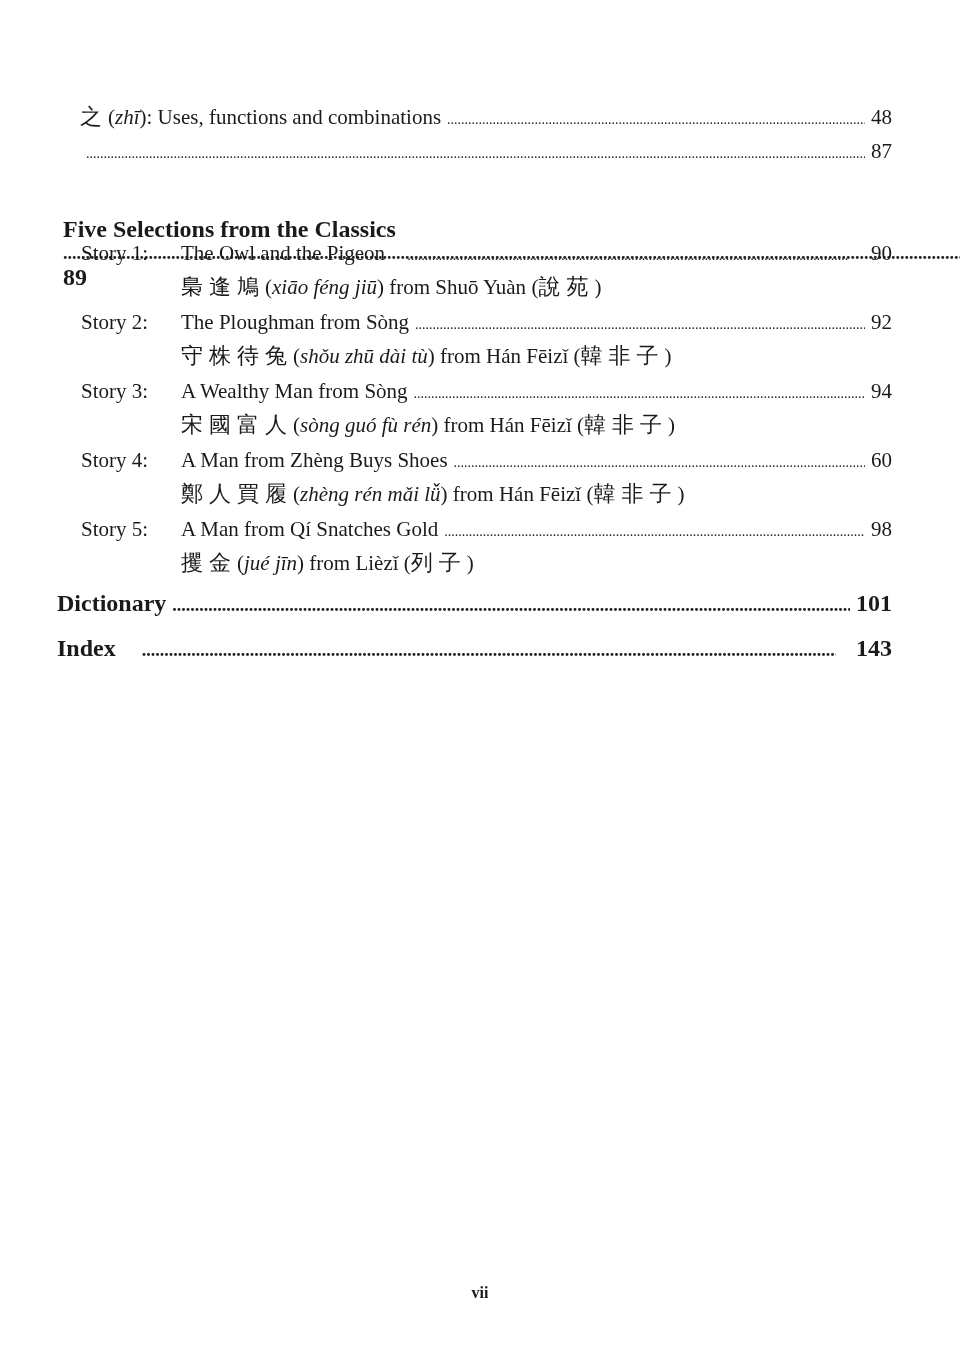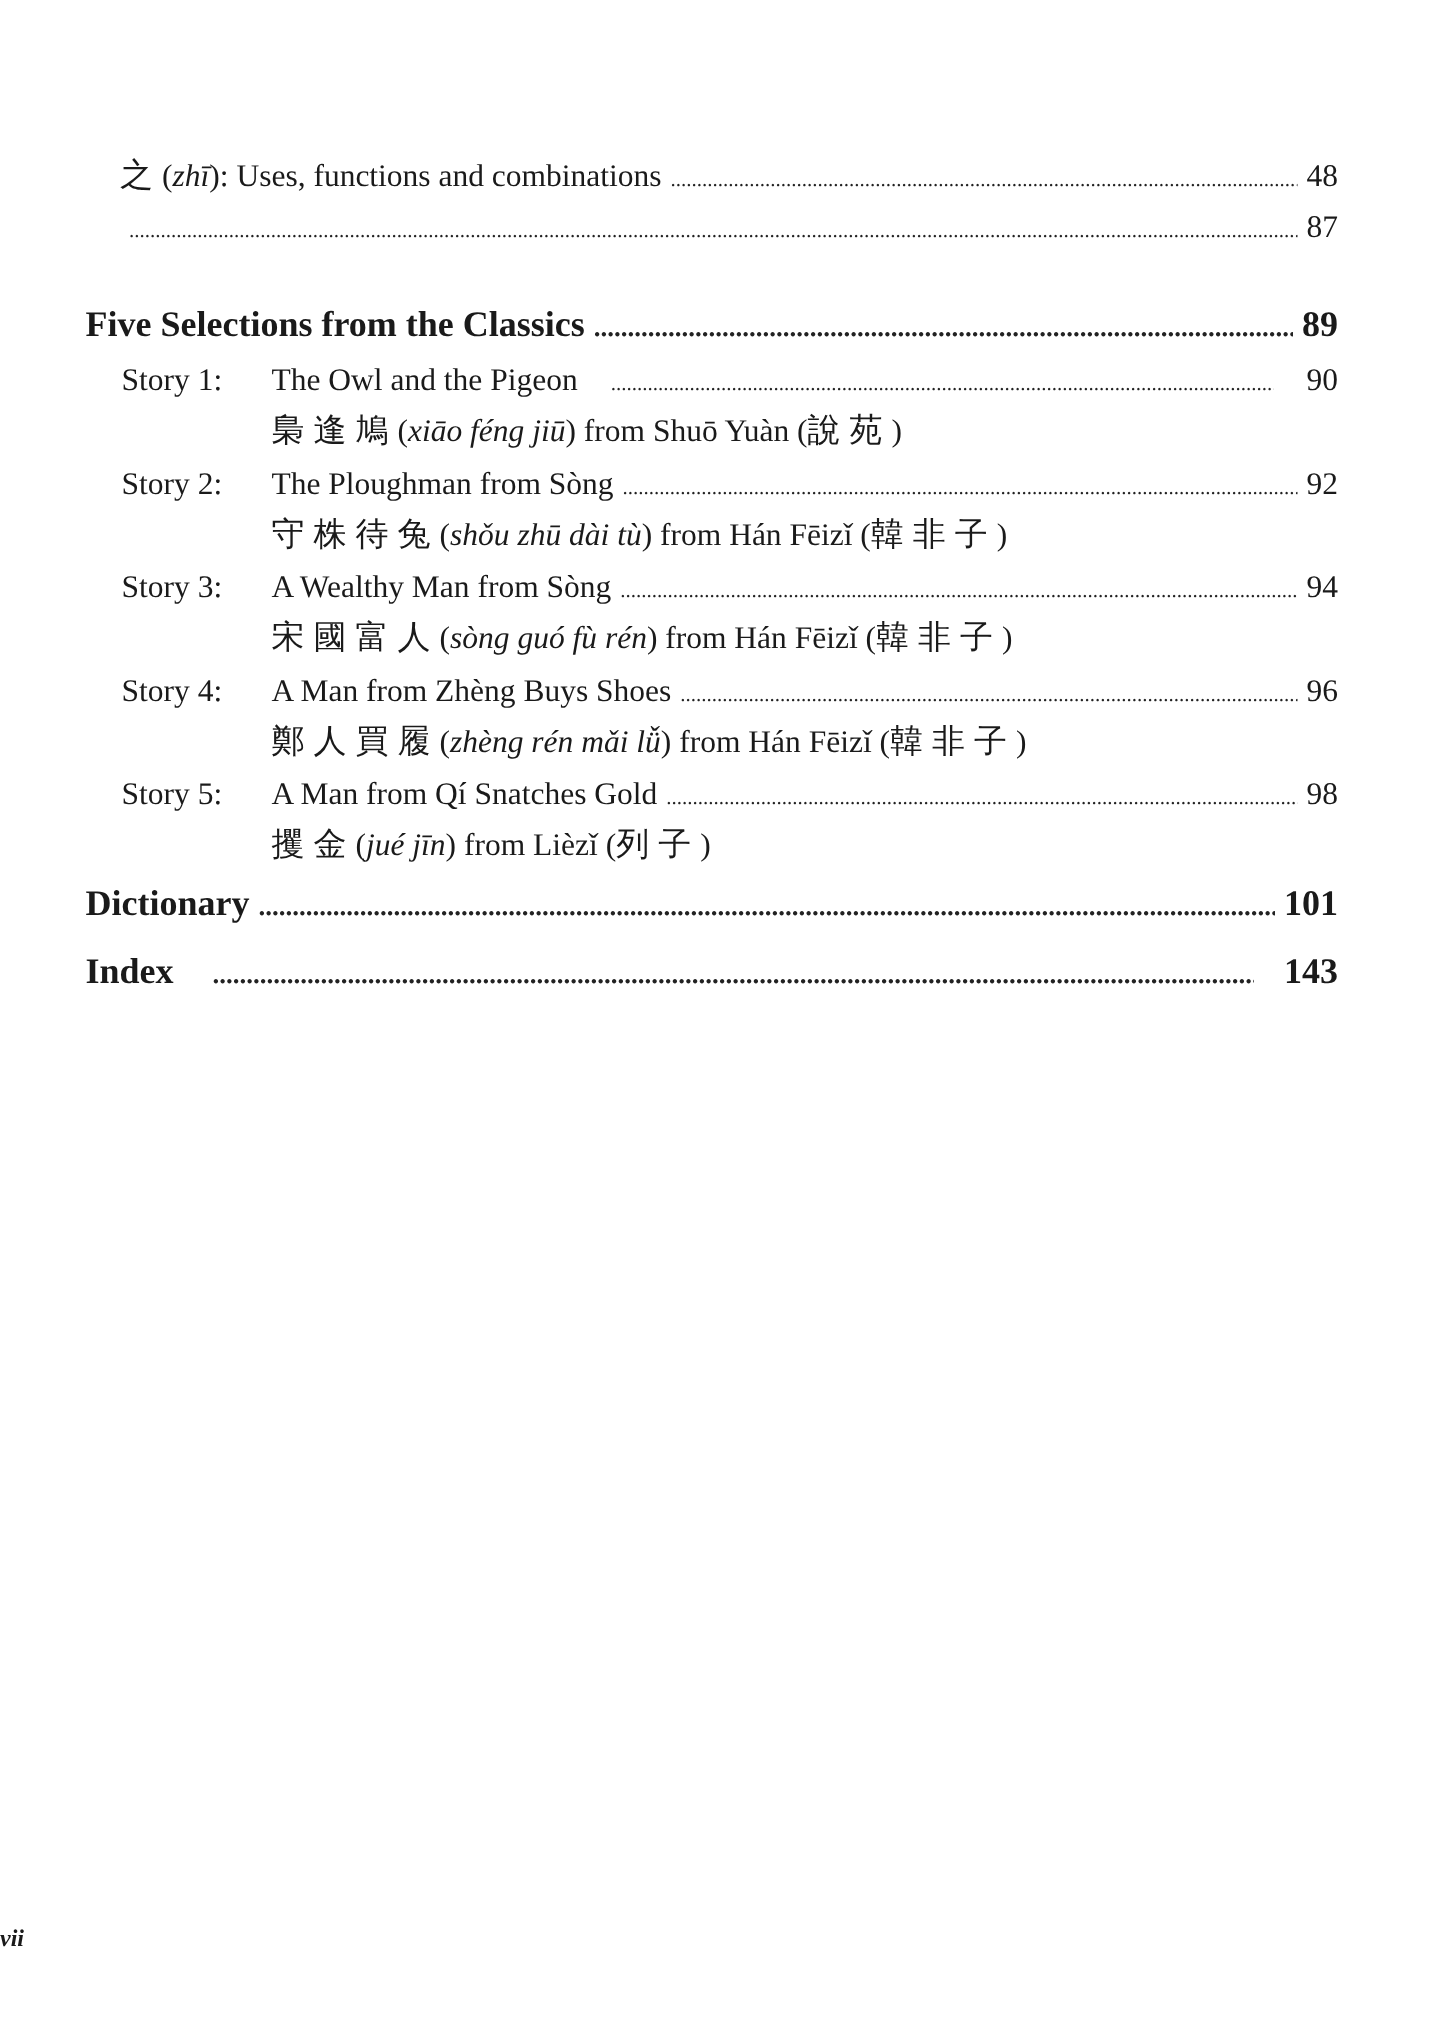--- a/index.html
+++ b/index.html
@@ -9,38 +9,38 @@
   .label { flex:none; }
   .dots { flex:1; overflow:hidden; margin:0 6px; color:#222; letter-spacing:0px; font-size:14px; }
   .dots::after { content:"........................................................................................................................................................................................................................................................................................."; }
   .page { flex:none; text-align:right; }
   .sub { font-size:21px; }
   .bold { font-weight:bold; font-size:24px; }
   .cjk { font-family:"DejaVu Sans", sans-serif; letter-spacing:6px; font-size:22px; }
   .it { font-style:italic; }
   .story-num { position:absolute; font-size:21px; }
   .detail { position:absolute; font-size:21px; white-space:nowrap; }
-  .folio { position:absolute; left:0; right:0; top:1284px; font-size:16px; font-weight:bold;font-style:italic; }
+  .folio { position:absolute; left:0; right:0; top:1284px; text-align:center; font-size:16px; font-weight:bold; }
 </style>
 </head>
 <body>
 
 <div class="row sub" style="left:80px; right:68px; top:102px;">
   <span class="label">
     <span class="cjk">之</span>(<span class="it">zhī</span>)<span>: Uses, functions and combinations</span>
   </span>
   <span class="dots"></span>
   <span class="page">48</span>
 </div>
 <div class="row sub" style="left:80px; right:68px; top:139px;">
   <span class="dots"></span>
   <span class="page">87</span>
 </div>
 
-<div class="row bold" style="left:57px; right:68px; top:204px;">
+<div class="row bold" style="left:57px; right:68px; top:216px;flex-direction:column;">
   <span class="label">Five Selections from the Classics</span>
   <span class="dots" style="font-weight:bold;font-size:18px;"></span>
   <span class="page">89</span>
 </div>
 
 <div class="story-num" style="left:81px; top:241px;">Story 1:</div>
 <div class="row sub" style="left:181px; right:68px; top:241px;gap:16px;">
   <span class="label">The Owl and the Pigeon</span>
   <span class="dots"></span>
   <span class="page">90</span>
@@ -66,21 +66,21 @@
   <span class="page">94</span>
 </div>
 <div class="detail" style="left:181px; top:410px;">
   <span class="cjk">宋國富人</span>(<span class="it">sòng guó fù rén</span>)<span> from Hán Fēizǐ </span>(<span class="cjk">韓非子</span>)
 </div>
 
 <div class="story-num" style="left:81px; top:448px;">Story 4:</div>
 <div class="row sub" style="left:181px; right:68px; top:448px;">
   <span class="label">A Man from Zhèng Buys Shoes</span>
   <span class="dots"></span>
-  <span class="page">96</span>
+  <span class="page">60</span>
 </div>
 <div class="detail" style="left:181px; top:479px;">
   <span class="cjk">鄭人買履</span>(<span class="it">zhèng rén mǎi lǚ</span>)<span> from Hán Fēizǐ </span>(<span class="cjk">韓非子</span>)
 </div>
 
 <div class="story-num" style="left:81px; top:517px;">Story 5:</div>
 <div class="row sub" style="left:181px; right:68px; top:517px;">
   <span class="label">A Man from Qí Snatches Gold</span>
   <span class="dots"></span>
   <span class="page">98</span>

